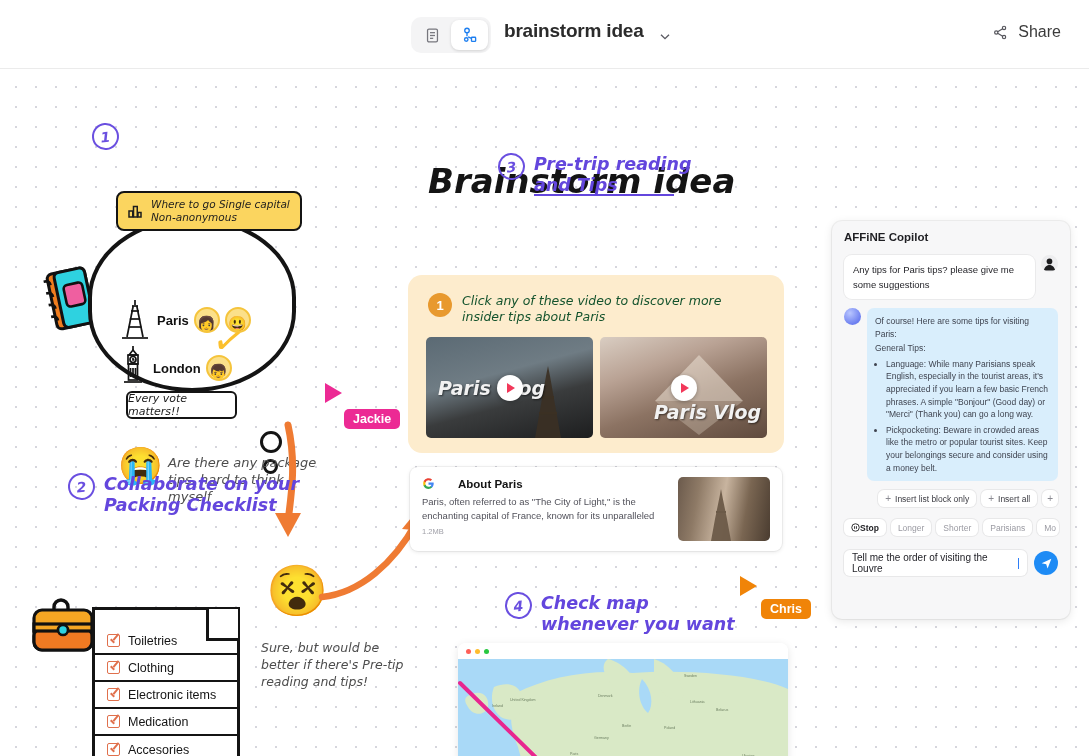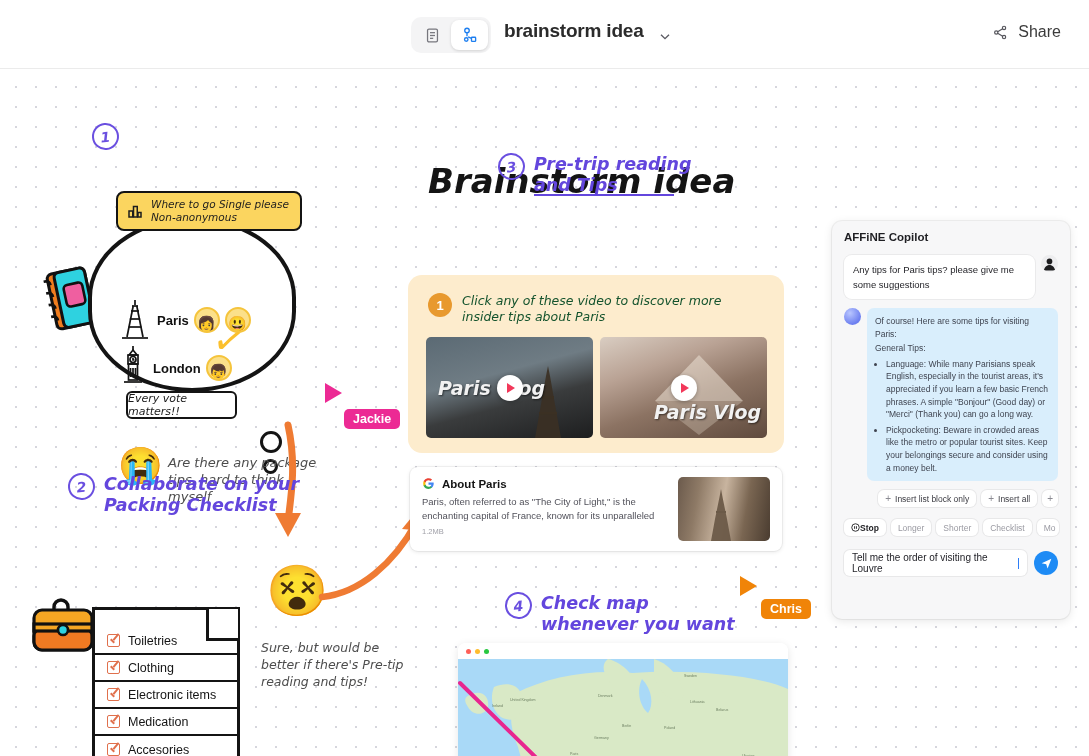--- a/index.html
+++ b/index.html
@@ -235,21 +235,21 @@
   }
 
   
   .bk-card {
     left: 410px; top: 398px; width: 372px; height: 84px;
     background: #fff; border-radius: 8px;
     box-shadow: 0 1px 4px rgba(0,0,0,.10), 0 0 0 1px rgba(0,0,0,.045);
     display: flex; padding: 10px 12px;
   }
   .bk-left { flex: 1; min-width: 0; }
-  .bk-title-row { display: flex; align-items: center; gap: 7px; }
+  .bk-title-row { display: flex; align-items: center; gap: 23px; }
   .bk-favicon {
     width: 13px; height: 13px; flex: 0 0 auto;
   }
   .bk-title { font-size: 11.5px; font-weight: bold; color: #141414; }
   .bk-desc {
     margin-top: 5px; font-size: 9.5px; line-height: 14px; color: #52525b;
     max-height: 28px; overflow: hidden;
   }
   .bk-size { margin-top: 4px; font-size: 7.5px; color: #a0a0a8; }
   .bk-thumb {
@@ -398,21 +398,21 @@
   <div class="abs poll-wrap">
     <div class="poll-bubble"></div>
 
     <div class="poll-header">
       <svg width="18" height="18" viewBox="0 0 24 24" fill="none" stroke="#1d1d1d" stroke-width="2">
         <rect x="4" y="12" width="5" height="8"></rect>
           <rect x="10" y="6" width="5" height="14"></rect>
           <rect x="16" y="14" width="4" height="6"></rect>
       </svg>
       <div class="poll-header-text">
-        <div>Where to go Single please</div>
+        <div>Where to go Single capital</div>
         <div>Non-anonymous</div>
       </div>
     </div>
 
     <div class="poll-opt" style="left:30px; top:128px;">
       <svg width="34" height="46" viewBox="0 0 34 46">
         <g stroke="#141414" stroke-width="1.7" fill="none">
           <path d="M17 3 v5"></path>
             <path d="M14 9 h6"></path>
           <path d="M15.2 9 L9 40"></path>
@@ -694,21 +694,21 @@
         </svg>
         <span>Stop</span>
       </div>
       <div class="cp-tool muted">
         <span>Longer</span>
       </div>
       <div class="cp-tool muted">
         <span>Shorter</span>
       </div>
       <div class="cp-tool muted">
-        <span>Checklist</span>
+        <span>Parisians</span>
       </div>
       <div class="cp-tool muted" style="padding-right:3px;">
         <span>Mo</span>
       </div>
     </div>
 
     <div class="cp-input-row">
       <div class="cp-input">
         <span>Tell me the order of visiting the Louvre</span>
         <span class="cp-caret"></span>

